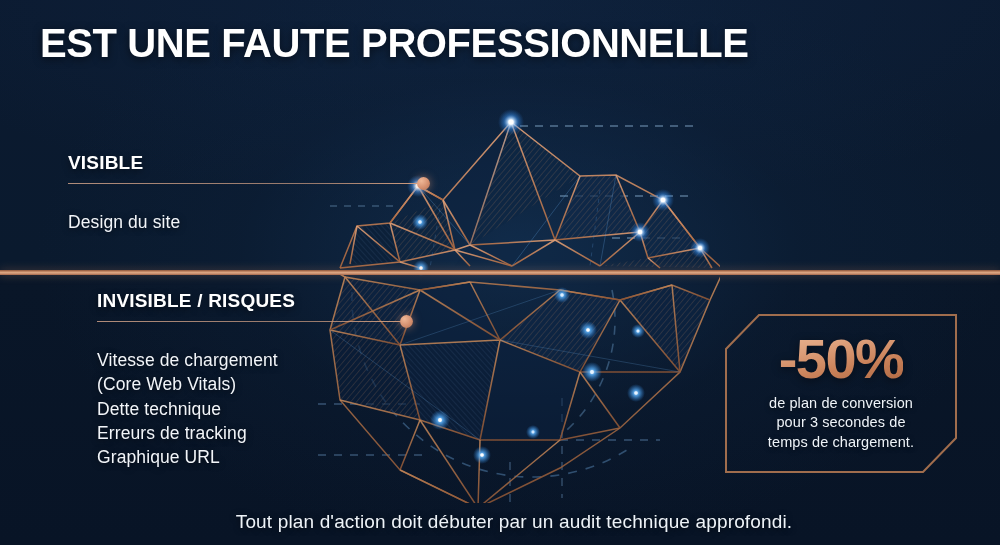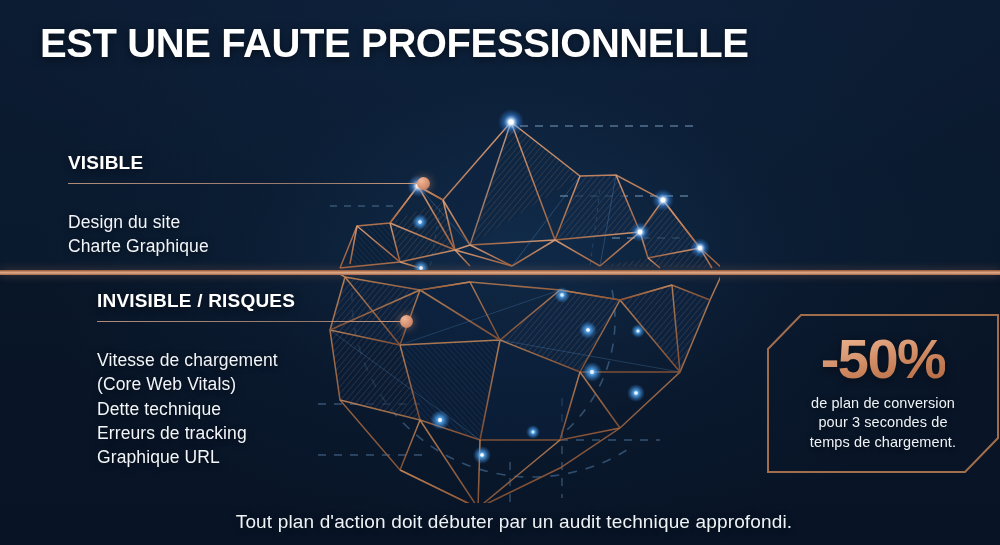--- a/index.html
+++ b/index.html
@@ -94,21 +94,21 @@
     font-size:17.5px;
     line-height:1.39;
     letter-spacing:0.1px;
     text-shadow:0 1px 6px rgba(0,0,0,0.6);
     white-space:nowrap;
   }
 
   
   .callout {
     position:absolute;
-    left:767px; top:314px;
+    left:725px; top:314px;
     width:232px; height:159px;
     z-index:9;
   }
   .callout svg { position:absolute; left:0; top:0; }
   .callout .inner {
     position:absolute;
     left:0; top:0; width:100%; height:100%;
     display:flex; flex-direction:column;
     align-items:center; justify-content:center;
     padding:6px 12px 10px;
@@ -405,21 +405,20 @@
     <span class="l2">EST UNE FAUTE PROFESSIONNELLE</span>
   </h1>
 
   <div class="block block-visible">
     <h3>VISIBLE</h3>
     <div class="rule rule-visible">
       <span class="knob"></span>
     </div>
     <ul class="items">
       <li>Design du site</li>
-      <li>Charte Graphique</li>
     </ul>
   </div>
 
   <div class="block block-invisible">
     <h3>INVISIBLE / RISQUES</h3>
     <div class="rule rule-invisible">
       <span class="knob"></span>
     </div>
     <ul class="items">
       <li>Vitesse de chargement</li>

